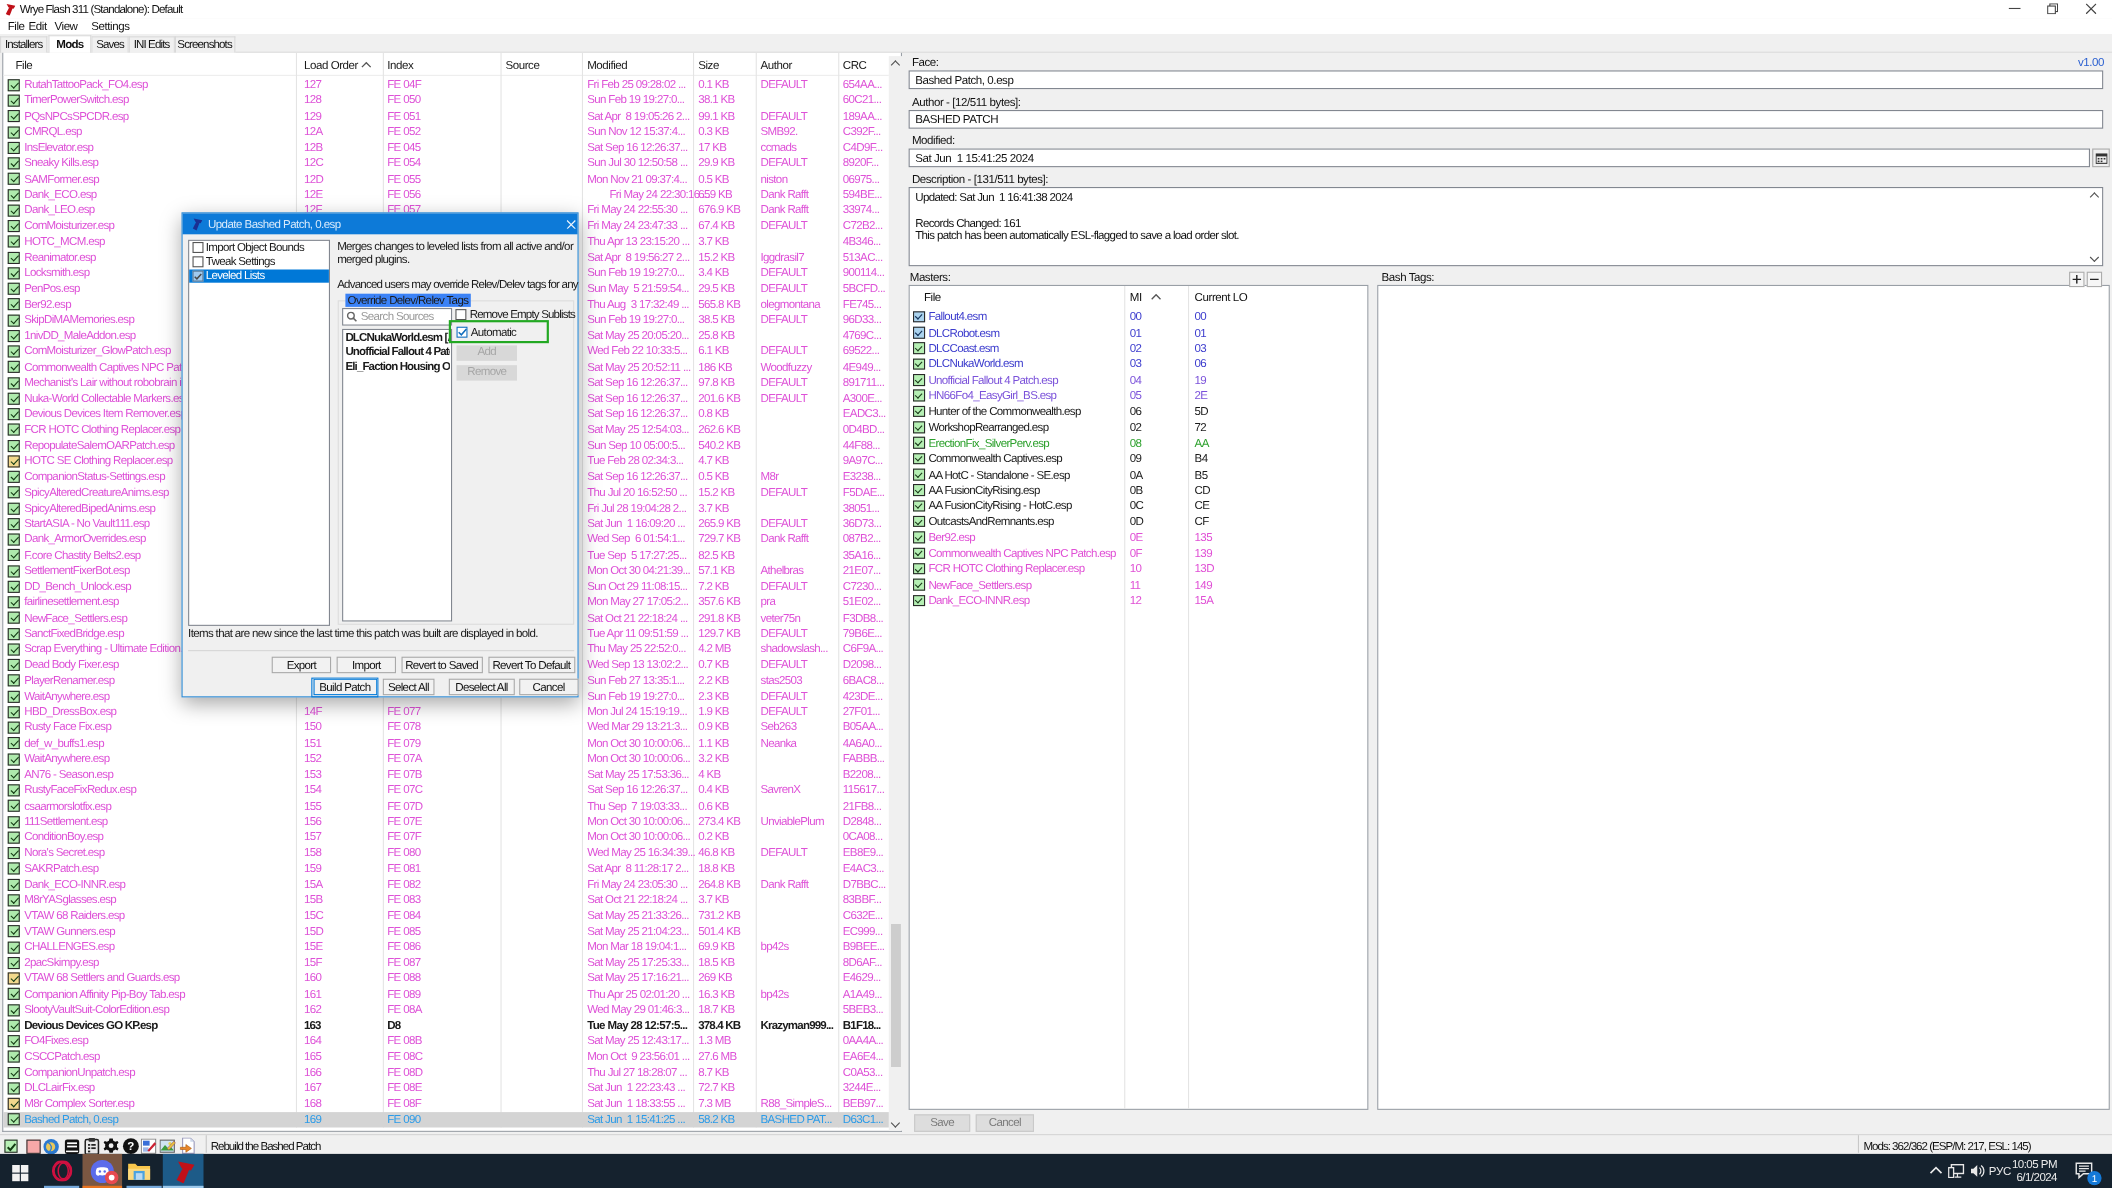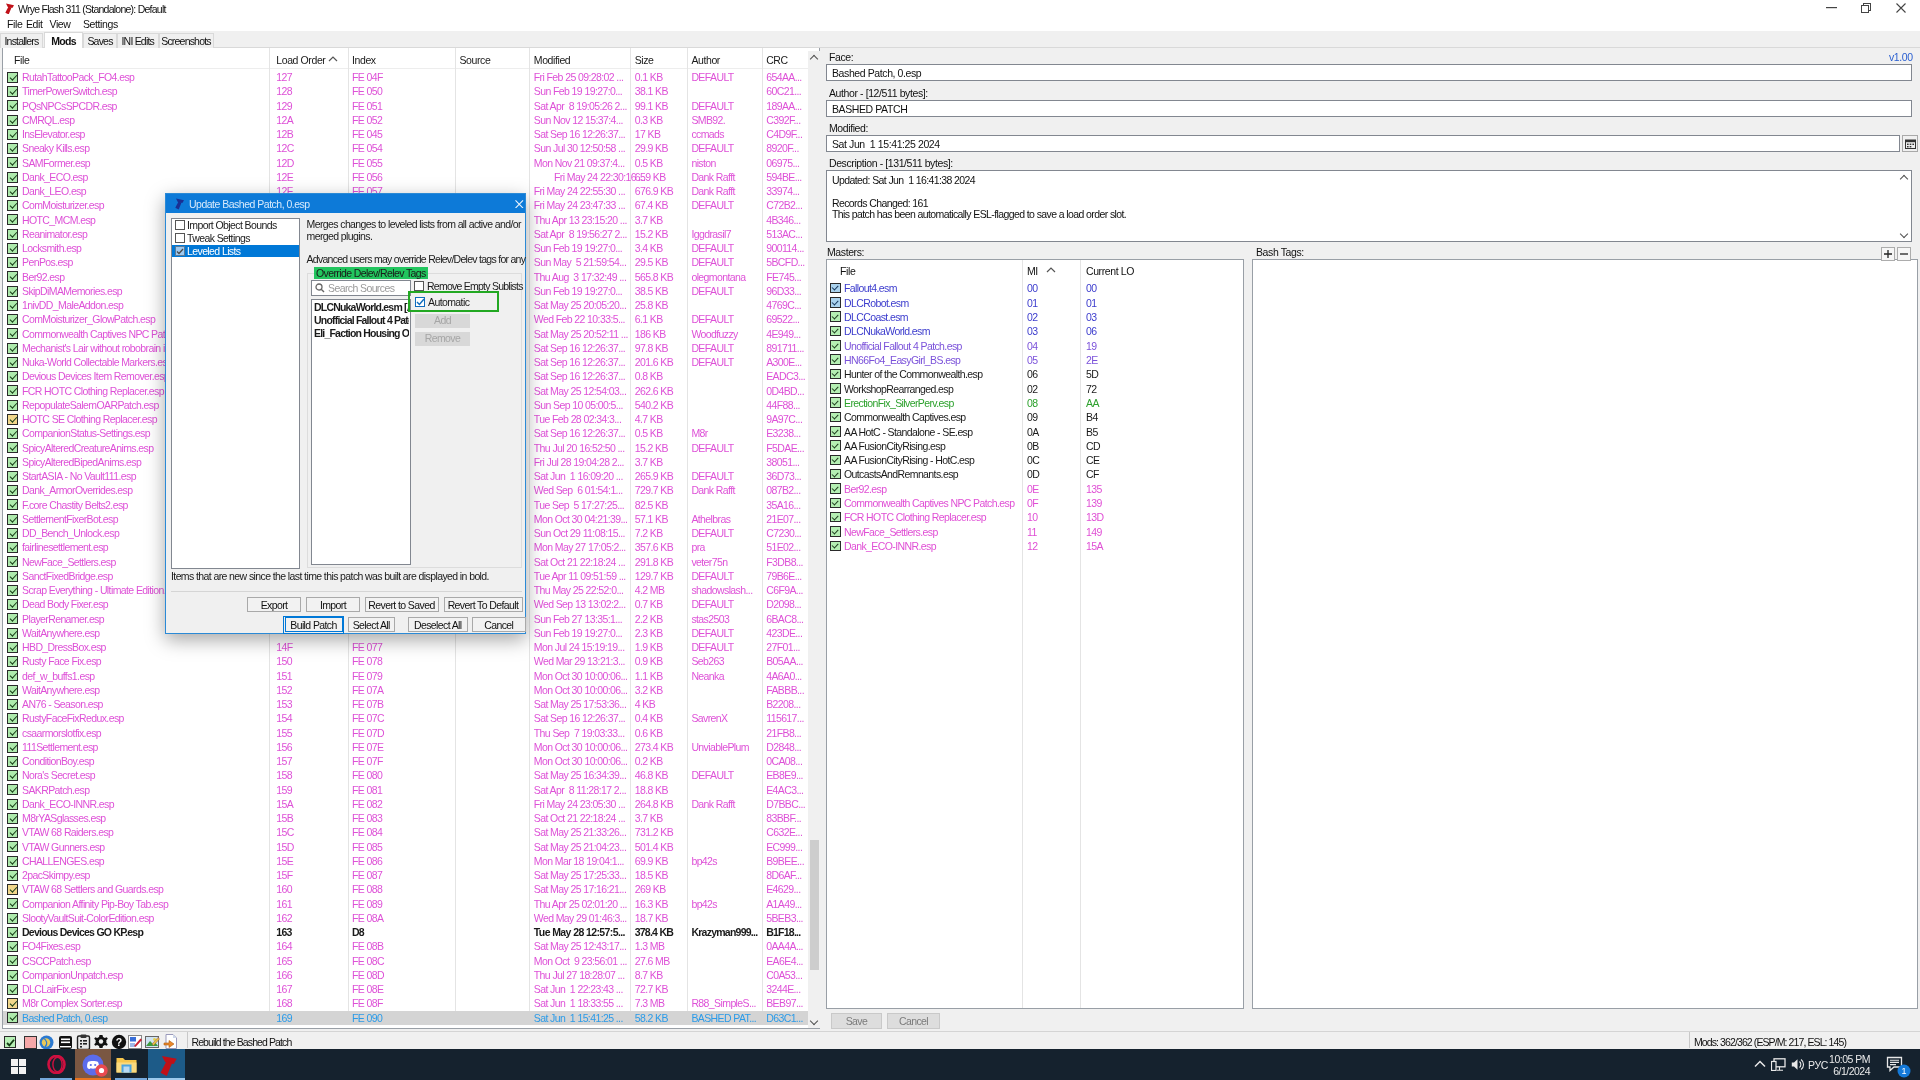--- a/index.html
+++ b/index.html
@@ -144,21 +144,21 @@
 <div class="row" style="top:625.95px"><b class="cb"></b><i style="left:19px">WaitAnywhere.esp</i><i class="im" style="left:530.8px">Sun Feb 19 19:27:0...</i><i style="left:631.7px">2.3 KB</i><i style="left:688.4px">DEFAULT</i><i style="left:763.2px">423DE...</i></div>
 <div class="row" style="top:640.20px"><b class="cb"></b><i style="left:19px">HBD_DressBox.esp</i><i style="left:273.3px">14F</i><i style="left:349px">FE 077</i><i class="im" style="left:530.8px">Mon Jul 24 15:19:19...</i><i style="left:631.7px">1.9 KB</i><i style="left:688.4px">DEFAULT</i><i style="left:763.2px">27F01...</i></div>
 <div class="row" style="top:654.45px"><b class="cb"></b><i style="left:19px">Rusty Face Fix.esp</i><i style="left:273.3px">150</i><i style="left:349px">FE 078</i><i class="im" style="left:530.8px">Wed Mar 29 13:21:3...</i><i style="left:631.7px">0.9 KB</i><i style="left:688.4px">Seb263</i><i style="left:763.2px">B05AA...</i></div>
 <div class="row" style="top:668.70px"><b class="cb"></b><i style="left:19px">def_w_buffs1.esp</i><i style="left:273.3px">151</i><i style="left:349px">FE 079</i><i class="im" style="left:530.8px">Mon Oct 30 10:00:06...</i><i style="left:631.7px">1.1 KB</i><i style="left:688.4px">Neanka</i><i style="left:763.2px">4A6A0...</i></div>
 <div class="row" style="top:682.95px"><b class="cb"></b><i style="left:19px">WaitAnywhere.esp</i><i style="left:273.3px">152</i><i style="left:349px">FE 07A</i><i class="im" style="left:530.8px">Mon Oct 30 10:00:06...</i><i style="left:631.7px">3.2 KB</i><i style="left:763.2px">FABBB...</i></div>
 <div class="row" style="top:697.20px"><b class="cb"></b><i style="left:19px">AN76 - Season.esp</i><i style="left:273.3px">153</i><i style="left:349px">FE 07B</i><i class="im" style="left:530.8px">Sat May 25 17:53:36...</i><i style="left:631.7px">4 KB</i><i style="left:763.2px">B2208...</i></div>
 <div class="row" style="top:711.45px"><b class="cb"></b><i style="left:19px">RustyFaceFixRedux.esp</i><i style="left:273.3px">154</i><i style="left:349px">FE 07C</i><i class="im" style="left:530.8px">Sat Sep 16 12:26:37...</i><i style="left:631.7px">0.4 KB</i><i style="left:688.4px">SavrenX</i><i style="left:763.2px">115617...</i></div>
 <div class="row" style="top:725.70px"><b class="cb"></b><i style="left:19px">csaarmorslotfix.esp</i><i style="left:273.3px">155</i><i style="left:349px">FE 07D</i><i class="im" style="left:530.8px">Thu Sep  7 19:03:33...</i><i style="left:631.7px">0.6 KB</i><i style="left:763.2px">21FB8...</i></div>
 <div class="row" style="top:739.95px"><b class="cb"></b><i style="left:19px">111Settlement.esp</i><i style="left:273.3px">156</i><i style="left:349px">FE 07E</i><i class="im" style="left:530.8px">Mon Oct 30 10:00:06...</i><i style="left:631.7px">273.4 KB</i><i style="left:688.4px">UnviablePlum</i><i style="left:763.2px">D2848...</i></div>
 <div class="row" style="top:754.20px"><b class="cb"></b><i style="left:19px">ConditionBoy.esp</i><i style="left:273.3px">157</i><i style="left:349px">FE 07F</i><i class="im" style="left:530.8px">Mon Oct 30 10:00:06...</i><i style="left:631.7px">0.2 KB</i><i style="left:763.2px">0CA08...</i></div>
-<div class="row" style="top:768.45px"><b class="cb"></b><i style="left:19px">Nora's Secret.esp</i><i style="left:273.3px">158</i><i style="left:349px">FE 080</i><i class="im" style="left:530.8px">Sat May 25 16:34:39...</i><i style="left:631.7px">46.8 KB</i><i style="left:688.4px">DEFAULT</i><i style="left:763.2px">EB8E9...</i></div>
+<div class="row" style="top:768.45px"><b class="cb"></b><i style="left:19px">Nora's Secret.esp</i><i style="left:273.3px">158</i><i style="left:349px">FE 080</i><i class="im" style="left:530.8px">Wed May 25 16:34:39...</i><i style="left:631.7px">46.8 KB</i><i style="left:688.4px">DEFAULT</i><i style="left:763.2px">EB8E9...</i></div>
 <div class="row" style="top:782.70px"><b class="cb"></b><i style="left:19px">SAKRPatch.esp</i><i style="left:273.3px">159</i><i style="left:349px">FE 081</i><i class="im" style="left:530.8px">Sat Apr  8 11:28:17 2...</i><i style="left:631.7px">18.8 KB</i><i style="left:763.2px">E4AC3...</i></div>
 <div class="row" style="top:796.95px"><b class="cb"></b><i style="left:19px">Dank_ECO-INNR.esp</i><i style="left:273.3px">15A</i><i style="left:349px">FE 082</i><i class="im" style="left:530.8px">Fri May 24 23:05:30 ...</i><i style="left:631.7px">264.8 KB</i><i style="left:688.4px">Dank Rafft</i><i style="left:763.2px">D7BBC...</i></div>
 <div class="row" style="top:811.20px"><b class="cb"></b><i style="left:19px">M8rYASglasses.esp</i><i style="left:273.3px">15B</i><i style="left:349px">FE 083</i><i class="im" style="left:530.8px">Sat Oct 21 22:18:24 ...</i><i style="left:631.7px">3.7 KB</i><i style="left:763.2px">83BBF...</i></div>
 <div class="row" style="top:825.45px"><b class="cb"></b><i style="left:19px">VTAW 68 Raiders.esp</i><i style="left:273.3px">15C</i><i style="left:349px">FE 084</i><i class="im" style="left:530.8px">Sat May 25 21:33:26...</i><i style="left:631.7px">731.2 KB</i><i style="left:763.2px">C632E...</i></div>
 <div class="row" style="top:839.70px"><b class="cb"></b><i style="left:19px">VTAW Gunners.esp</i><i style="left:273.3px">15D</i><i style="left:349px">FE 085</i><i class="im" style="left:530.8px">Sat May 25 21:04:23...</i><i style="left:631.7px">501.4 KB</i><i style="left:763.2px">EC999...</i></div>
 <div class="row" style="top:853.95px"><b class="cb"></b><i style="left:19px">CHALLENGES.esp</i><i style="left:273.3px">15E</i><i style="left:349px">FE 086</i><i class="im" style="left:530.8px">Mon Mar 18 19:04:1...</i><i style="left:631.7px">69.9 KB</i><i style="left:688.4px">bp42s</i><i style="left:763.2px">B9BEE...</i></div>
 <div class="row" style="top:868.20px"><b class="cb"></b><i style="left:19px">2pacSkimpy.esp</i><i style="left:273.3px">15F</i><i style="left:349px">FE 087</i><i class="im" style="left:530.8px">Sat May 25 17:25:33...</i><i style="left:631.7px">18.5 KB</i><i style="left:763.2px">8D6AF...</i></div>
 <div class="row" style="top:882.45px"><b class="cb cbo"></b><i style="left:19px">VTAW 68 Settlers and Guards.esp</i><i style="left:273.3px">160</i><i style="left:349px">FE 088</i><i class="im" style="left:530.8px">Sat May 25 17:16:21...</i><i style="left:631.7px">269 KB</i><i style="left:763.2px">E4629...</i></div>
 <div class="row" style="top:896.70px"><b class="cb"></b><i style="left:19px">Companion Affinity Pip-Boy Tab.esp</i><i style="left:273.3px">161</i><i style="left:349px">FE 089</i><i class="im" style="left:530.8px">Thu Apr 25 02:01:20 ...</i><i style="left:631.7px">16.3 KB</i><i style="left:688.4px">bp42s</i><i style="left:763.2px">A1A49...</i></div>
 <div class="row" style="top:910.95px"><b class="cb"></b><i style="left:19px">SlootyVaultSuit-ColorEdition.esp</i><i style="left:273.3px">162</i><i style="left:349px">FE 08A</i><i class="im" style="left:530.8px">Wed May 29 01:46:3...</i><i style="left:631.7px">18.7 KB</i><i style="left:763.2px">5BEB3...</i></div>
@@ -264,21 +264,21 @@
     <div class="abs" style="left:6px;top:50.8px;width:127px;height:12.4px;background:#0078d7"></div>
     <div class="dcb" style="left:8.5px;top:52.3px;background:#9fc9ef;border-color:#5a7a96"></div>
     <svg class="abs" style="left:9.5px;top:54px" width="8" height="7" viewBox="0 0 8 7">
       <path d="M1 3.5 L3 5.5 L7 1" fill="none" stroke="#4a4a4a" stroke-width="1.3"></path>
     </svg>
     <div class="dtext" style="left:21px;top:51.3px;color:#fff">Leveled Lists</div>
     <div class="dtext" style="left:140.5px;top:24.2px">Merges changes to leveled lists from all active and/or</div>
     <div class="dtext" style="left:140.5px;top:36.2px">merged plugins.</div>
     <div class="dtext" style="left:140.5px;top:58.5px;letter-spacing:-0.72px">Advanced users may override Relev/Delev tags for any</div>
     <div class="abs" style="left:140.5px;top:78.5px;width:215.5px;height:295px;border:1px solid #dcdcdc"></div>
-    <div class="dtext" style="left:148px;top:72.5px;background:#22c55e;padding:0 2px">Override Delev/Relev Tags</div>
+    <div class="dtext" style="left:148px;top:72.5px;background:#3b82f6;padding:0 2px">Override Delev/Relev Tags</div>
     <div class="abs" style="left:144.5px;top:85.5px;width:100px;height:16px;background:#fff;border:1px solid #828790"></div>
     <svg class="abs" style="left:148.5px;top:89px" width="10" height="10" viewBox="0 0 10 10">
       <circle cx="4" cy="4" r="3" fill="none" stroke="#666" stroke-width="1.3"></circle>
       <path d="M6.2 6.2 L9 9" stroke="#666" stroke-width="1.4"></path>
     </svg>
     <div class="dtext" style="left:162px;top:88px;color:#9a9a9a">Search Sources</div>
     <div class="abs" style="left:144.5px;top:104.5px;width:100px;height:266px;background:#fff;border:1px solid #828790"></div>
     <div class="dtext" style="left:148px;top:106.5px;width:95px;overflow:hidden;font-weight:bold;letter-spacing:-0.8px">DLCNukaWorld.esm [AF...</div>
     <div class="dtext" style="left:148px;top:119.5px;width:95px;overflow:hidden;font-weight:bold;letter-spacing:-0.8px">Unofficial Fallout 4 Patch...</div>
     <div class="dtext" style="left:148px;top:132.5px;width:95px;overflow:hidden;font-weight:bold;letter-spacing:-0.8px">Eli_Faction Housing Ove...</div>

